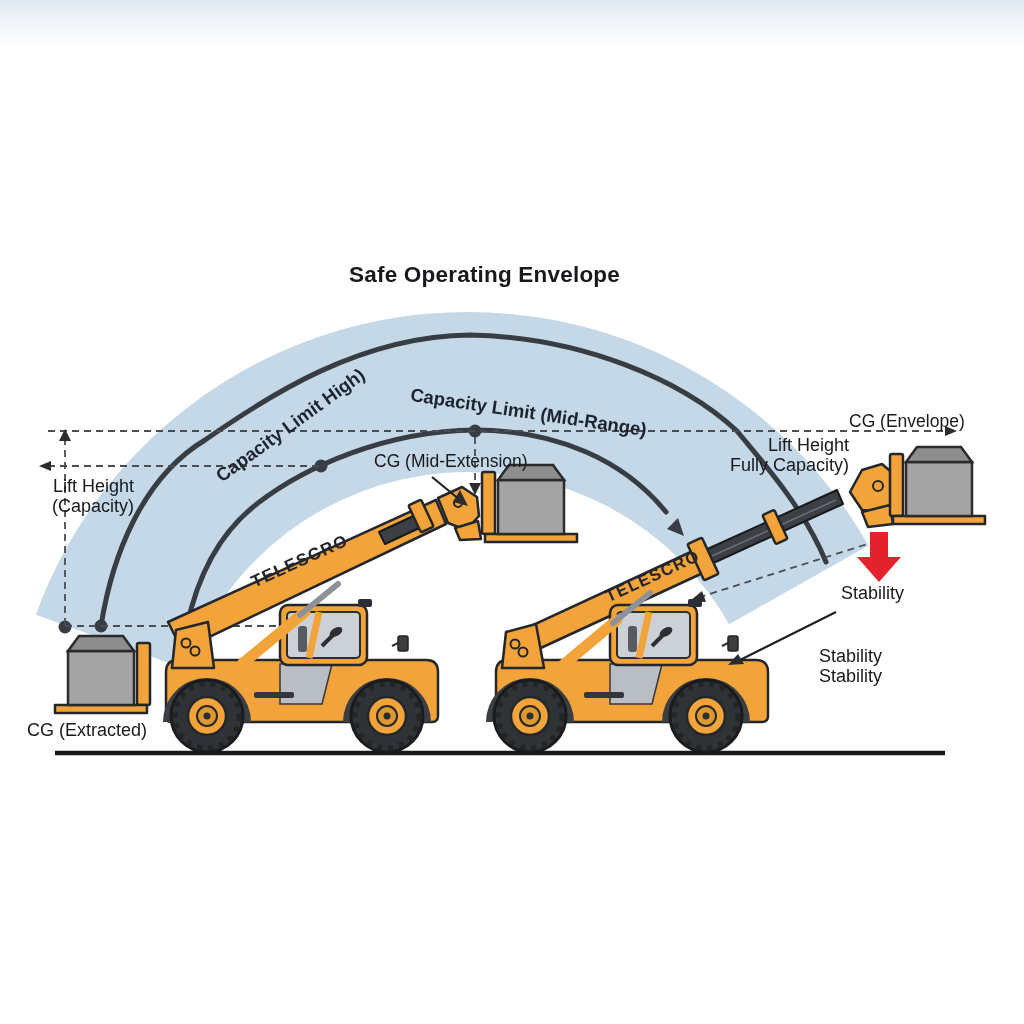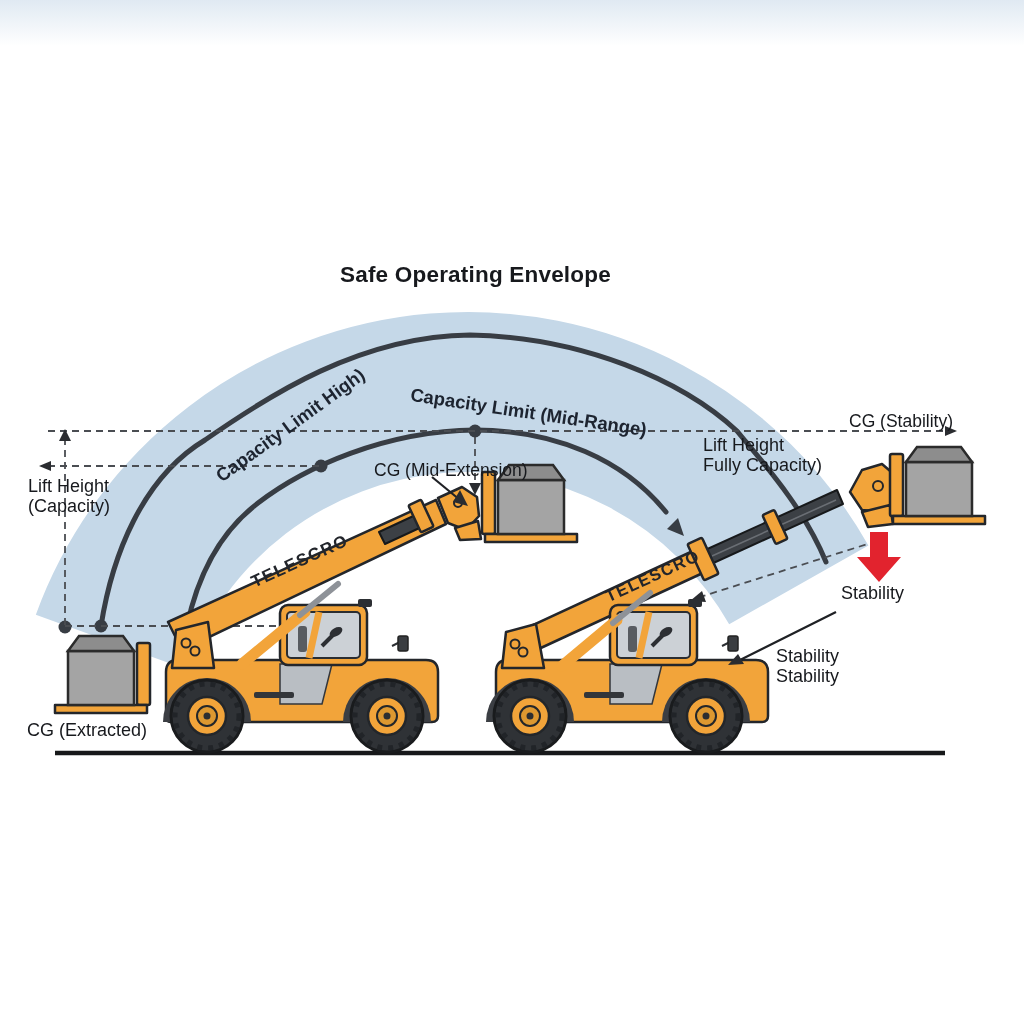--- a/index.html
+++ b/index.html
@@ -2,21 +2,21 @@
 <html style="--band: #c5d8e8; --arc: #383d44; --machine: #f2a43a; --load: #a4a4a4; --load_top: #8d8d8d; --red: #e2232e; --ink: #17191d;"><head>
 <meta charset="utf-8">
 <style>
   html,body{margin:0;padding:0;background:#ffffff;}
   #stage{position:relative;width:1024px;height:1024px;background:#fff;overflow:hidden;
          font-family:"Liberation Sans","DejaVu Sans",sans-serif;color:var(--ink,#17191d);}
   #sky{position:absolute;left:0;top:0;width:1024px;height:46px;
        background:linear-gradient(180deg,rgba(203,219,234,.6),rgba(255,255,255,0));}
   svg{position:absolute;left:0;top:0;}
   .lbl{position:absolute;white-space:nowrap;font-weight:500;font-size:18px;line-height:20px;color:var(--ink,#17191d);}
-  .lbl.center{white-space:normal;text-align:left;}
+  .lbl.center{white-space:normal;text-align:right;}
   .lbl.big{font-size:22.5px;font-weight:700;letter-spacing:.2px;}
   .lbl.cap{font-weight:600;font-size:18.5px;color:#1d2430;}
   .orange{fill:var(--machine,#f2a43a);stroke:#23262b;stroke-width:2.5;stroke-linejoin:round;}
   .dark{fill:#3c4045;stroke:#17191b;stroke-width:2;stroke-linejoin:round;}
   .ann{stroke:#1f2125;stroke-width:2.2;fill:none;}
   .dash{stroke:#4a4d52;stroke-width:1.8;fill:none;stroke-dasharray:7 5;}
   .ah{fill:#2a2c30;stroke:none;}
   text.brand{font-family:"Liberation Sans",sans-serif;font-weight:700;letter-spacing:1.5px;fill:#22252b;}
 </style>
 </head>
@@ -140,20 +140,20 @@
     <polygon class="ah" points="468,506 453,502 460,490"></polygon>
     <path class="ann" d="M836 612 L738 661"></path>
     <polygon class="ah" points="728,665 738,654 744,664"></polygon>
 
     <polygon points="870,532 888,532 888,557 901,557 879,582 857,557 870,557" fill="#e2232e"></polygon>
   </svg>
 
   <div class="lbl big center" style="left:340px;top:265px;width:280px;">Safe Operating Envelope</div>
   <div class="lbl cap" style="left:224px;top:466px;transform:rotate(-36deg);transform-origin:0 100%;">Capacity Limit High)</div>
   <div class="lbl cap" style="left:412px;top:385px;transform:rotate(8.5deg);transform-origin:0 0;">Capacity Limit (Mid-Range)</div>
-  <div class="lbl" style="left:374px;top:451px;font-size:17.5px;margin-top:9px;">CG (Mid-Extension)</div>
-  <div class="lbl" style="left:849px;top:411px;font-size:17.5px;">CG (Stability)</div>
+  <div class="lbl" style="left:374px;top:451px;font-size:17.5px;">CG (Mid-Extension)</div>
+  <div class="lbl" style="left:849px;top:411px;font-size:17.5px;">CG (Envelope)</div>
   <div class="lbl center" style="left:28px;top:476px;width:106px;"><span>Lift Height</span><br><span>(Capacity)</span></div>
   <div class="lbl center" style="left:703px;top:435px;width:146px;"><span>Lift Height</span><br><span>Fully Capacity)</span></div>
   <div class="lbl" style="left:27px;top:720px;">CG (Extracted)</div>
   <div class="lbl" style="left:841px;top:583px;">Stability</div>
   <div class="lbl center" style="left:776px;top:646px;width:106px;"><span>Stability</span><br><span>Stability</span></div>
 </div>
 
 </body></html>

